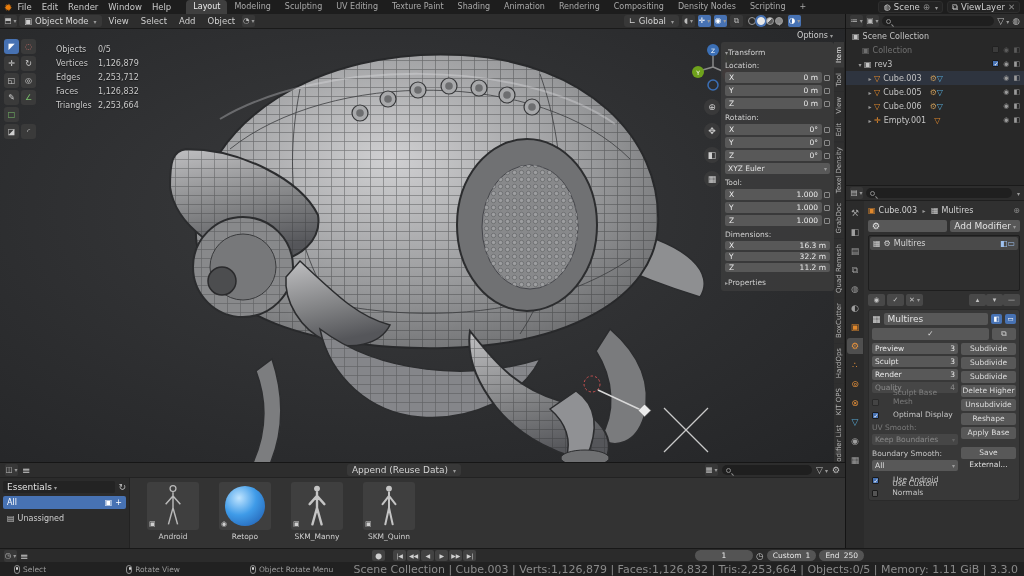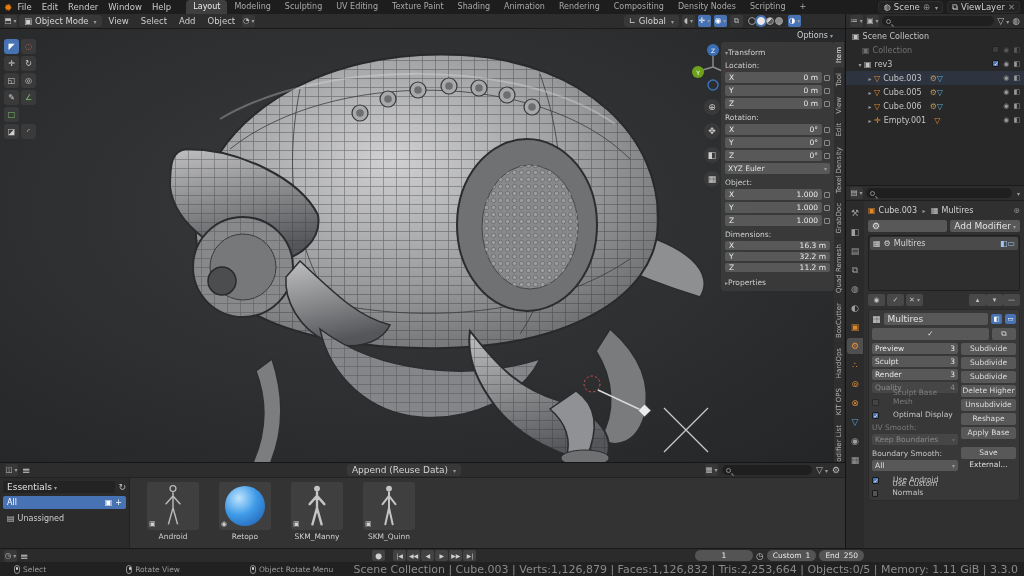--- a/index.html
+++ b/index.html
@@ -282,20 +282,32 @@
       <span class="tool">◱</span>
       <span class="tool">◎</span>
       <span class="tool">✎</span>
       <span class="tool green">∠</span>
       <span class="tool green">□</span>
       <span class="tool" style="visibility:hidden"></span>
       <span class="tool">◪</span>
       <span class="tool">◜</span>
     </div>
 
+    <div id="stats">
+      <span>Objects</span>
+        <span>0/5</span>
+      <span>Vertices</span>
+        <span>1,126,879</span>
+      <span>Edges</span>
+        <span>2,253,712</span>
+      <span>Faces</span>
+        <span>1,126,832</span>
+      <span>Triangles</span>
+        <span>2,253,664</span>
+    </div>
 
     <svg id="gizmo" width="48" height="52" viewBox="0 0 48 52">
       <g stroke="#8a8a8a" stroke-width="1.5">
         <line x1="24" y1="26" x2="24" y2="10"></line>
           <line x1="24" y1="26" x2="38" y2="32"></line>
           <line x1="24" y1="26" x2="10" y2="30"></line>
       </g>
       <circle cx="24" cy="9" r="6" fill="#3b6fb5"></circle>
         <text x="24" y="11.5" font-size="6" fill="#fff" text-anchor="middle">Z</text>
       <circle cx="39" cy="33" r="6" fill="#c3403c"></circle>
@@ -357,21 +369,21 @@
       <div class="axrow">
           <div class="axpill">
             <span>Z</span>
             <span>0°</span>
           </div>
           <span class="lock"></span>
         </div>
       <div class="ddp dd">
           <span>XYZ Euler</span>
         </div>
-      <div class="nsec">Object:</div>
+      <div class="nsec">Tool:</div>
       <div class="axrow">
           <div class="axpill">
             <span>X</span>
             <span>1.000</span>
           </div>
           <span class="lock"></span>
         </div>
       <div class="axrow">
           <div class="axpill">
             <span>Y</span>

